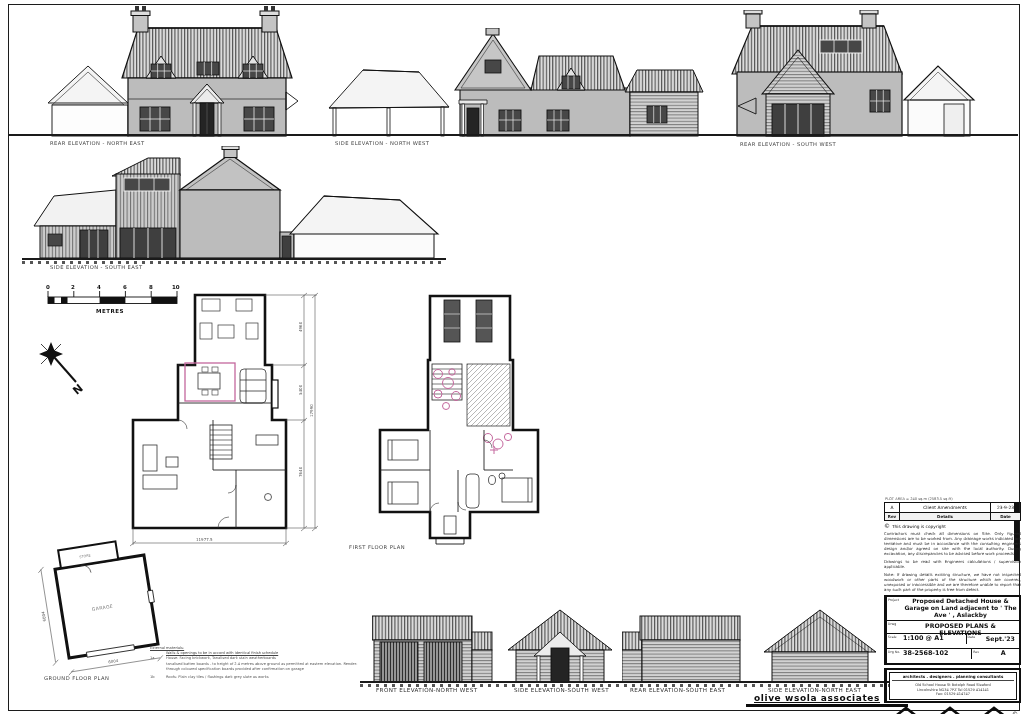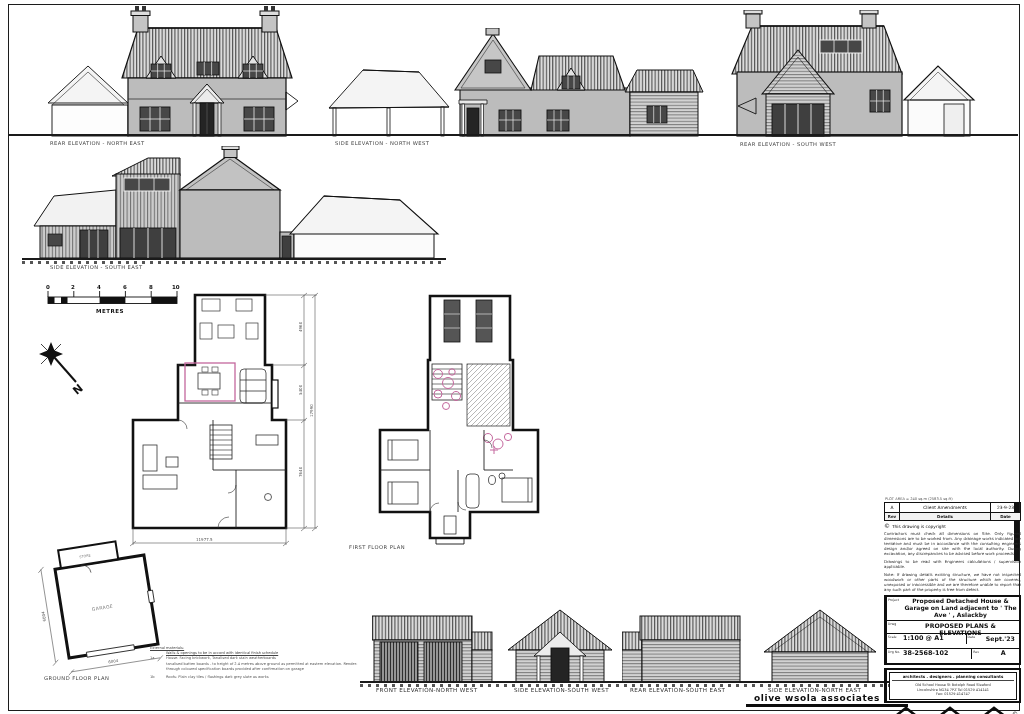--- a/index.html
+++ b/index.html
@@ -9,21 +9,21 @@
   .frame{position:absolute;left:8px;top:4px;width:1010px;height:705px;border:1.6px solid #1c1c1c;}
   .lbl{position:absolute;font-size:5.2px;letter-spacing:.45px;color:#3d3d3d;white-space:nowrap;}
   .lbl2{position:absolute;font-size:5.6px;letter-spacing:.4px;color:#2c2c2c;white-space:nowrap;}
   .gline{position:absolute;height:2px;background:#1a1a1a;}
   .gdash{position:absolute;height:2.5px;background:repeating-linear-gradient(90deg,#555 0 3.5px,transparent 3.5px 8px);}
   .notes-small{position:absolute;width:218px;font-size:3.6px;line-height:1.45;color:#555;}
   .notes-small .hd{text-decoration:underline;color:#444;}
   .notes-small .row{display:flex;}
   .notes-small .no{width:16px;flex:none;}
   .notes-small .ind{margin-left:16px;}
-  .wm{position:absolute;font-size:9px;font-weight:800;letter-spacing:.6px;color:#0d0d0d;white-space:nowrap;}
+  .wm{position:absolute;font-size:9px;font-weight:800;letter-spacing:.6px;color:#0d0d0d;white-space:nowrap;text-decoration:underline;}
   
   .tblock{position:absolute;left:884px;top:497px;width:137px;color:#111;}
   .tb-area{font-size:3.6px;color:#555;margin:0 0 1px 1px;white-space:nowrap;}
   .revtable{border-collapse:collapse;width:137px;table-layout:fixed;}
   .revtable td{border:1px solid #111;font-size:4.4px;text-align:center;padding:0;height:8.5px;
                white-space:nowrap;overflow:hidden;}
   .revtable .c1{width:14px;} .revtable .c3{width:29px;}
   .revtable .hrow td{font-weight:bold;font-size:4px;height:7px;background:#f2f2f2;}
   .tb-copy{font-size:4.3px;margin:2.5px 0 1.5px 0;display:flex;align-items:center;gap:2px;color:#111;}
   .tb-copy .csym{font-size:6px;line-height:6px;}

